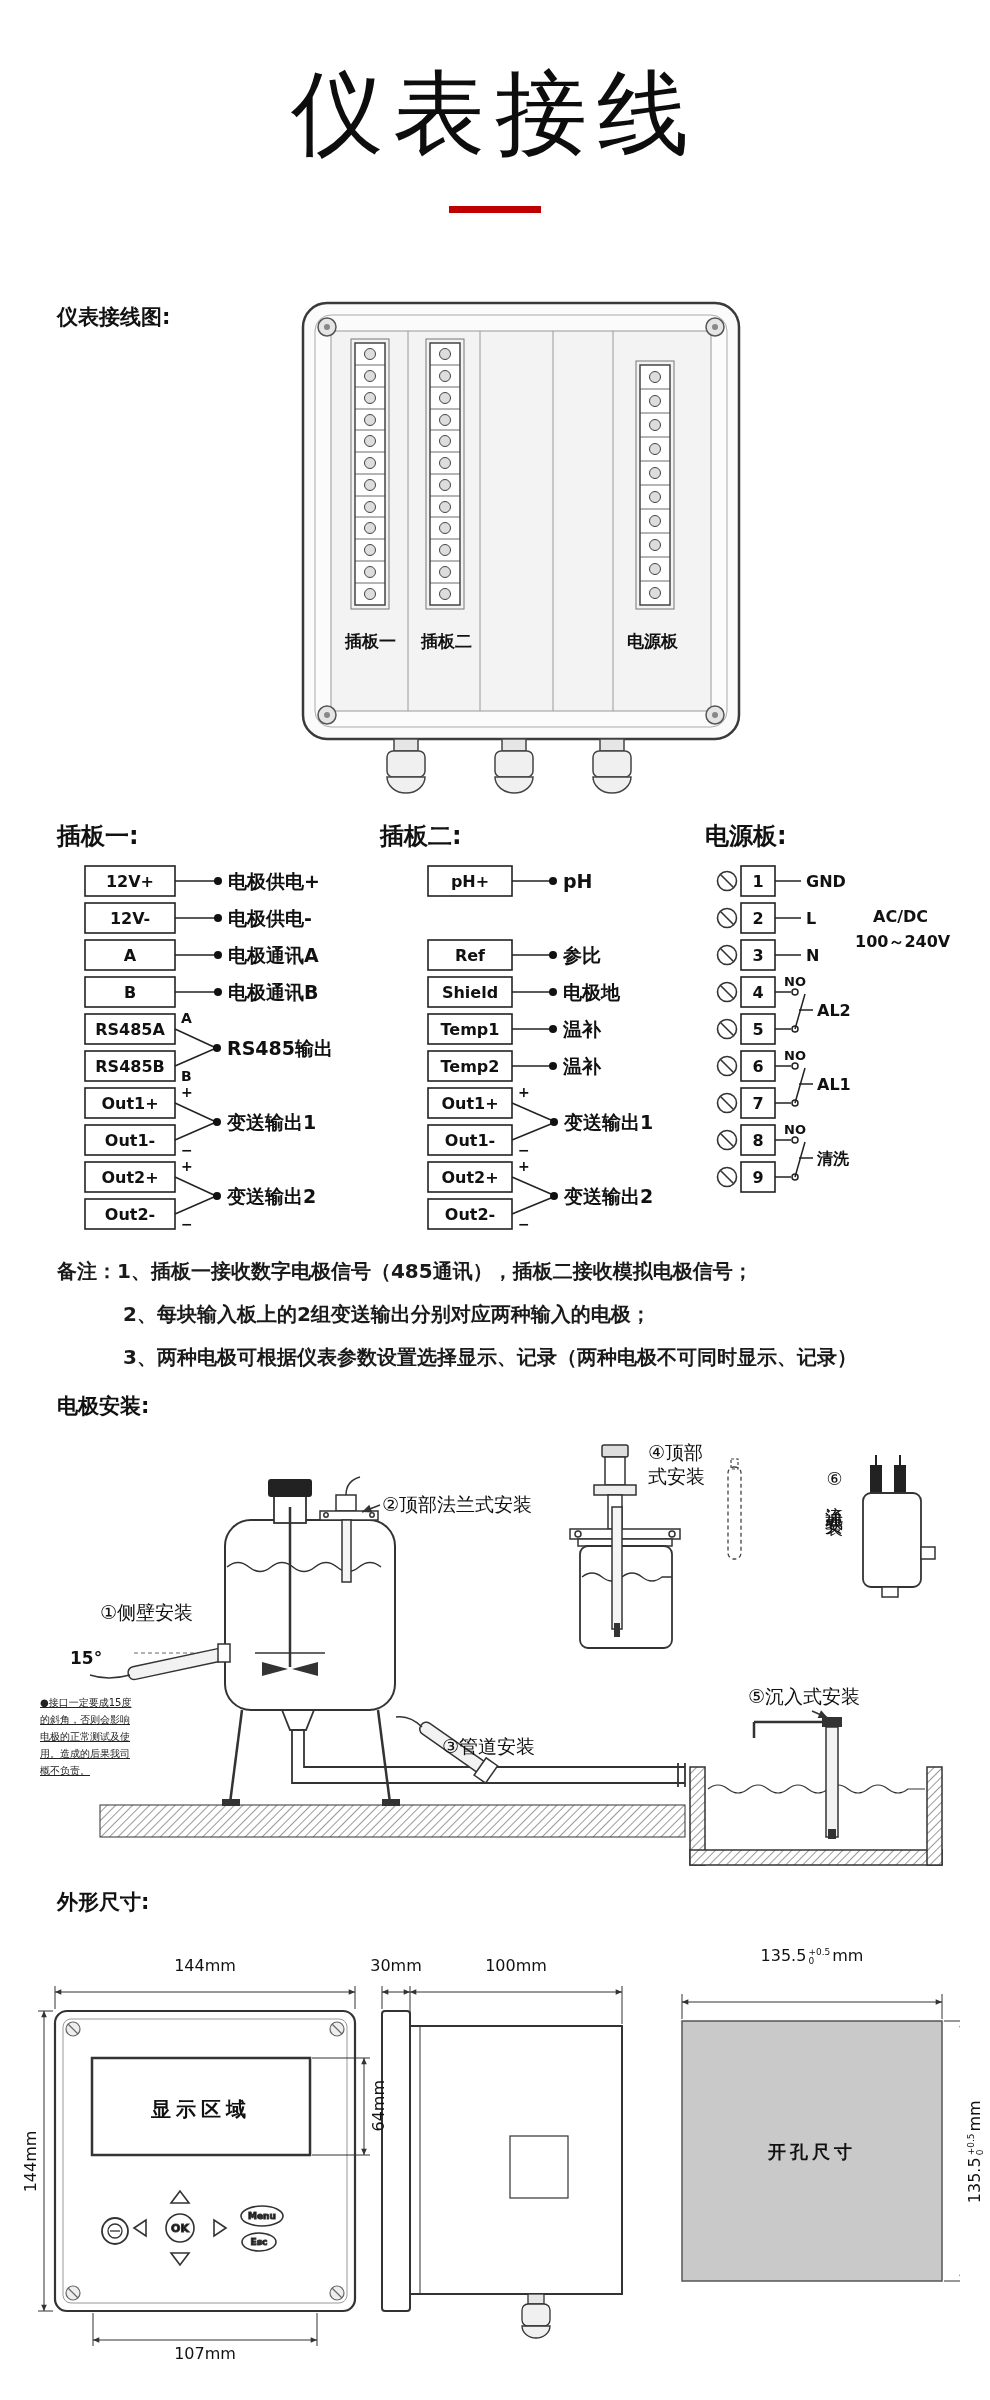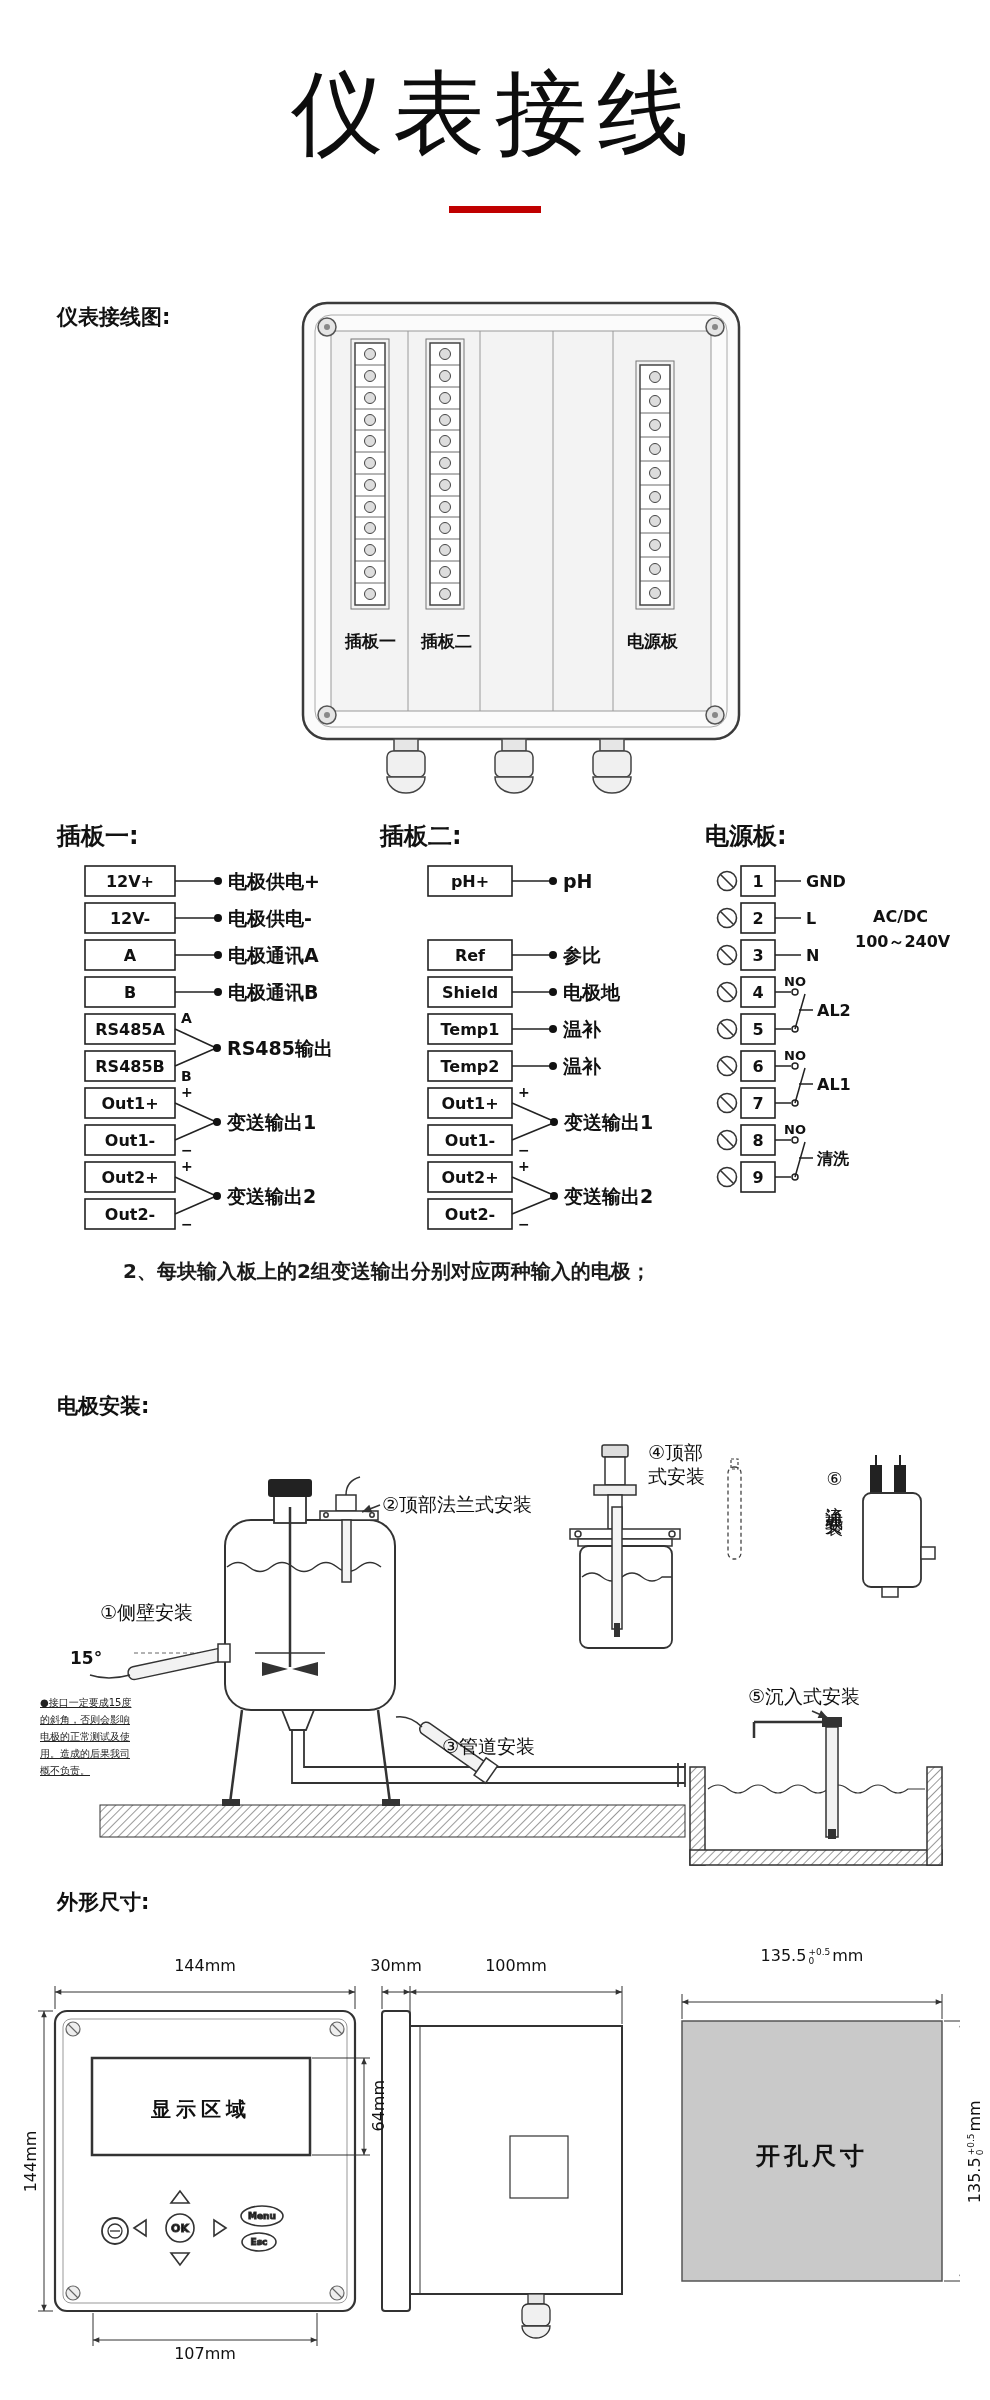--- a/index.html
+++ b/index.html
@@ -325,21 +325,23 @@
   <text class="pw" x="150" y="99">100～240V</text>
   <text class="no" x="79" y="138">NO</text>
   <text class="no" x="79" y="212">NO</text>
   <text class="no" x="79" y="286">NO</text>
   <text class="pw" x="112" y="168">AL2</text>
   <text class="pw" x="112" y="242">AL1</text>
   <text class="pw" x="112" y="316">清洗</text>
 </svg>
 
 <div class="notes">
+  <div class="row"><span>备注：</span><span>1、插板一接收数字电极信号（485通讯），插板二接收模拟电极信号；</span></div>
   <div class="row indent"><span>2、每块输入板上的2组变送输出分别对应两种输入的电极；</span></div>
+  <div class="row indent"><span>3、两种电极可根据仪表参数设置选择显示、记录（两种电极不可同时显示、记录）</span></div>
 </div>
 
 <div class="sec-label" style="left:57px;top:1392px">电极安装:</div>
 
 <svg class="abs" style="left:30px;top:1415px" width="930" height="470" viewBox="0 0 930 470">
   <defs>
     <pattern id="hatch" width="6" height="6" patternUnits="userSpaceOnUse" patternTransform="rotate(45)">
       <rect width="6" height="6" fill="#fff"></rect>
       <line x1="0" y1="0" x2="0" y2="6" stroke="#555" stroke-width="1.2"></line>
     </pattern>
@@ -541,21 +543,21 @@
   </g>
 </svg>
 
 <div class="dim-label" style="left:155px;top:1956px;width:100px">144mm</div>
 <div class="dim-label rot" style="left:-5px;top:2152px;width:70px">144mm</div>
 <div class="dim-label" style="left:111px;top:2096px;width:180px;font-size:20px;font-weight:bold;letter-spacing:5px">显示区域</div>
 <div class="dim-label rot" style="left:353px;top:2097px;width:50px">64mm</div>
 <div class="dim-label" style="left:160px;top:2344px;width:90px">107mm</div>
 <div class="dim-label" style="left:366px;top:1956px;width:60px">30mm</div>
 <div class="dim-label" style="left:476px;top:1956px;width:80px">100mm</div>
-<div class="dim-label" style="left:732px;top:2140px;width:160px;font-size:24px;font-weight:bold;letter-spacing:4px">开孔尺寸</div>
+<div class="dim-label" style="left:732px;top:2140px;width:160px;font-size:18px;font-weight:bold;letter-spacing:4px">开孔尺寸</div>
 <div class="dim-label" style="left:712px;top:1946px;width:200px">
   <span>135.5</span><span class="tol">
       <span>+0.5</span>
       <span>0</span>
     </span><span>mm</span>
 </div>
 <div class="dim-label rot" style="left:885px;top:2142px;width:180px">
   <span>135.5</span><span class="tol">
       <span>+0.5</span>
       <span>0</span>

